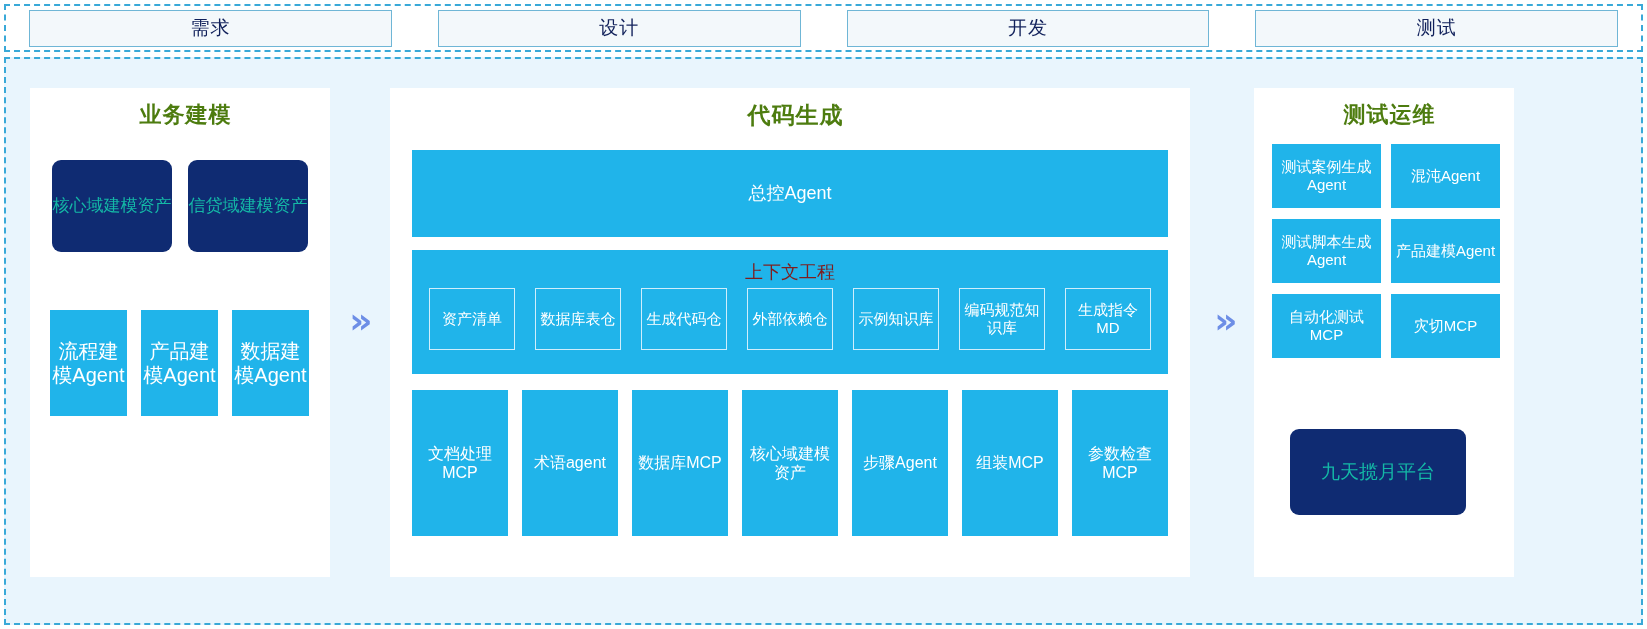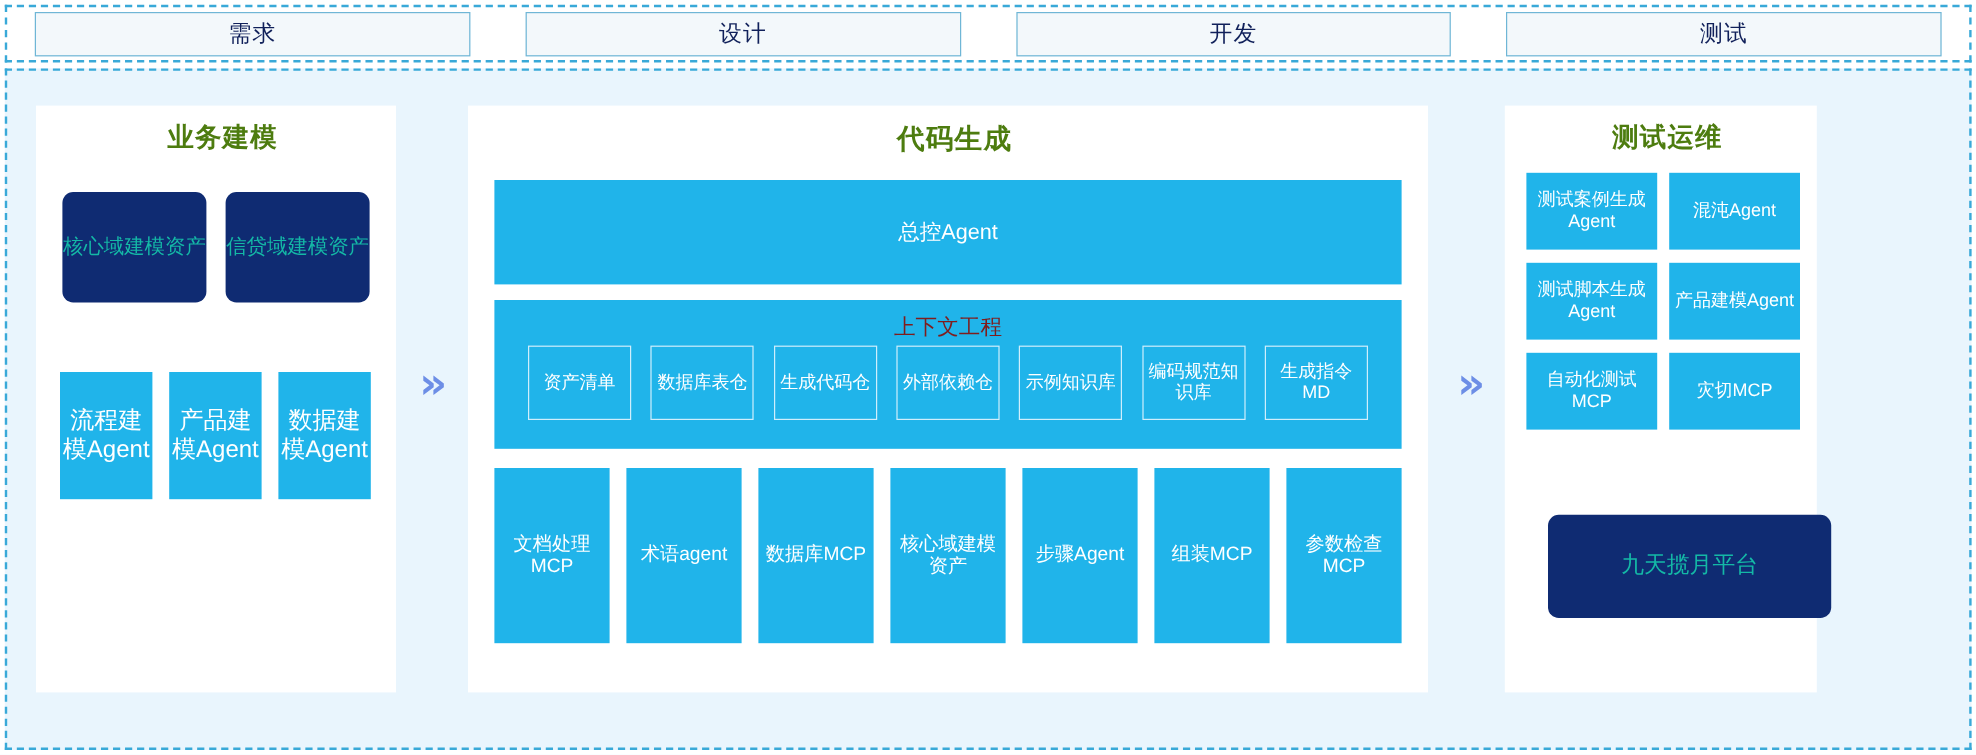--- a/index.html
+++ b/index.html
@@ -125,21 +125,21 @@
     position:absolute;left:22px;top:162px;width:756px;height:124px;
     background:#20b4ea;
     box-sizing:border-box;
     padding-top:8px;
   }
   .context-title{
     text-align:center;color:#7f1d1d;font-size:18px;height:28px;line-height:28px;
   }
   .context-row{
     display:flex;justify-content:space-between;
-    padding:0 28px;margin-top:2px;
+    padding:0 17px;margin-top:2px;
   }
   .context-row .cyan-outline{
     width:86px;height:62px;font-size:15px;padding:0 2px;
   }
 
   .tools-row{
     position:absolute;left:22px;top:302px;width:756px;
     display:flex;justify-content:space-between;
   }
   .tools-row .cyan{
@@ -148,21 +148,21 @@
 
   
   .right-grid{
     position:absolute;left:18px;top:56px;width:228px;
     display:flex;flex-wrap:wrap;gap:11px 10px;
   }
   .right-grid .cyan{
     width:109px;height:64px;font-size:15px;padding:0 2px;
   }
   .platform-box{
-    position:absolute;left:36px;top:341px;width:236px;height:86px;
+    position:absolute;left:36px;top:341px;width:176px;height:86px;
     font-size:19px;
   }
 </style>
 </head>
 <body>
 
 <div class="page">
 
   <div class="phase-bar">
     <div class="phase-box">

